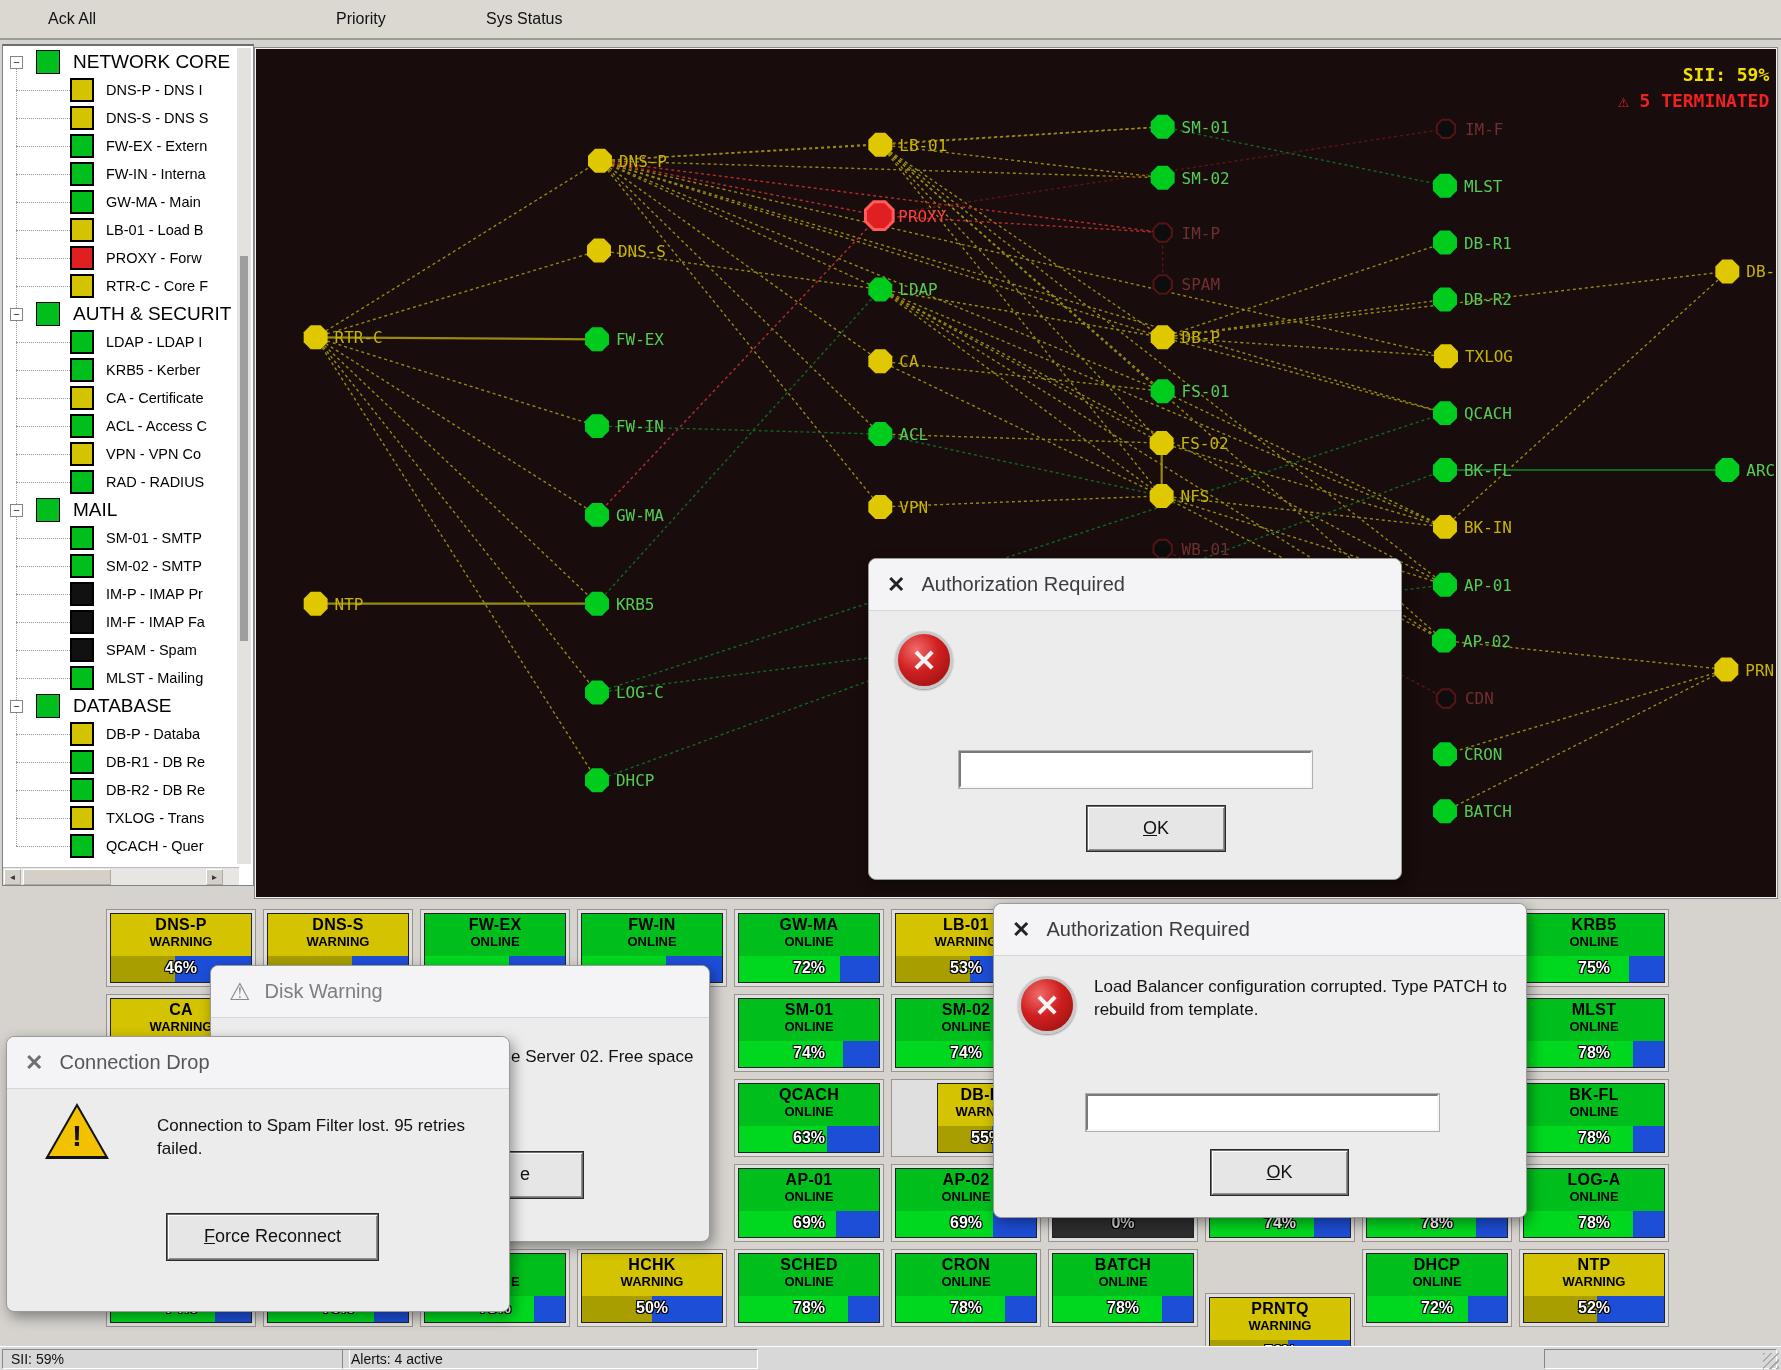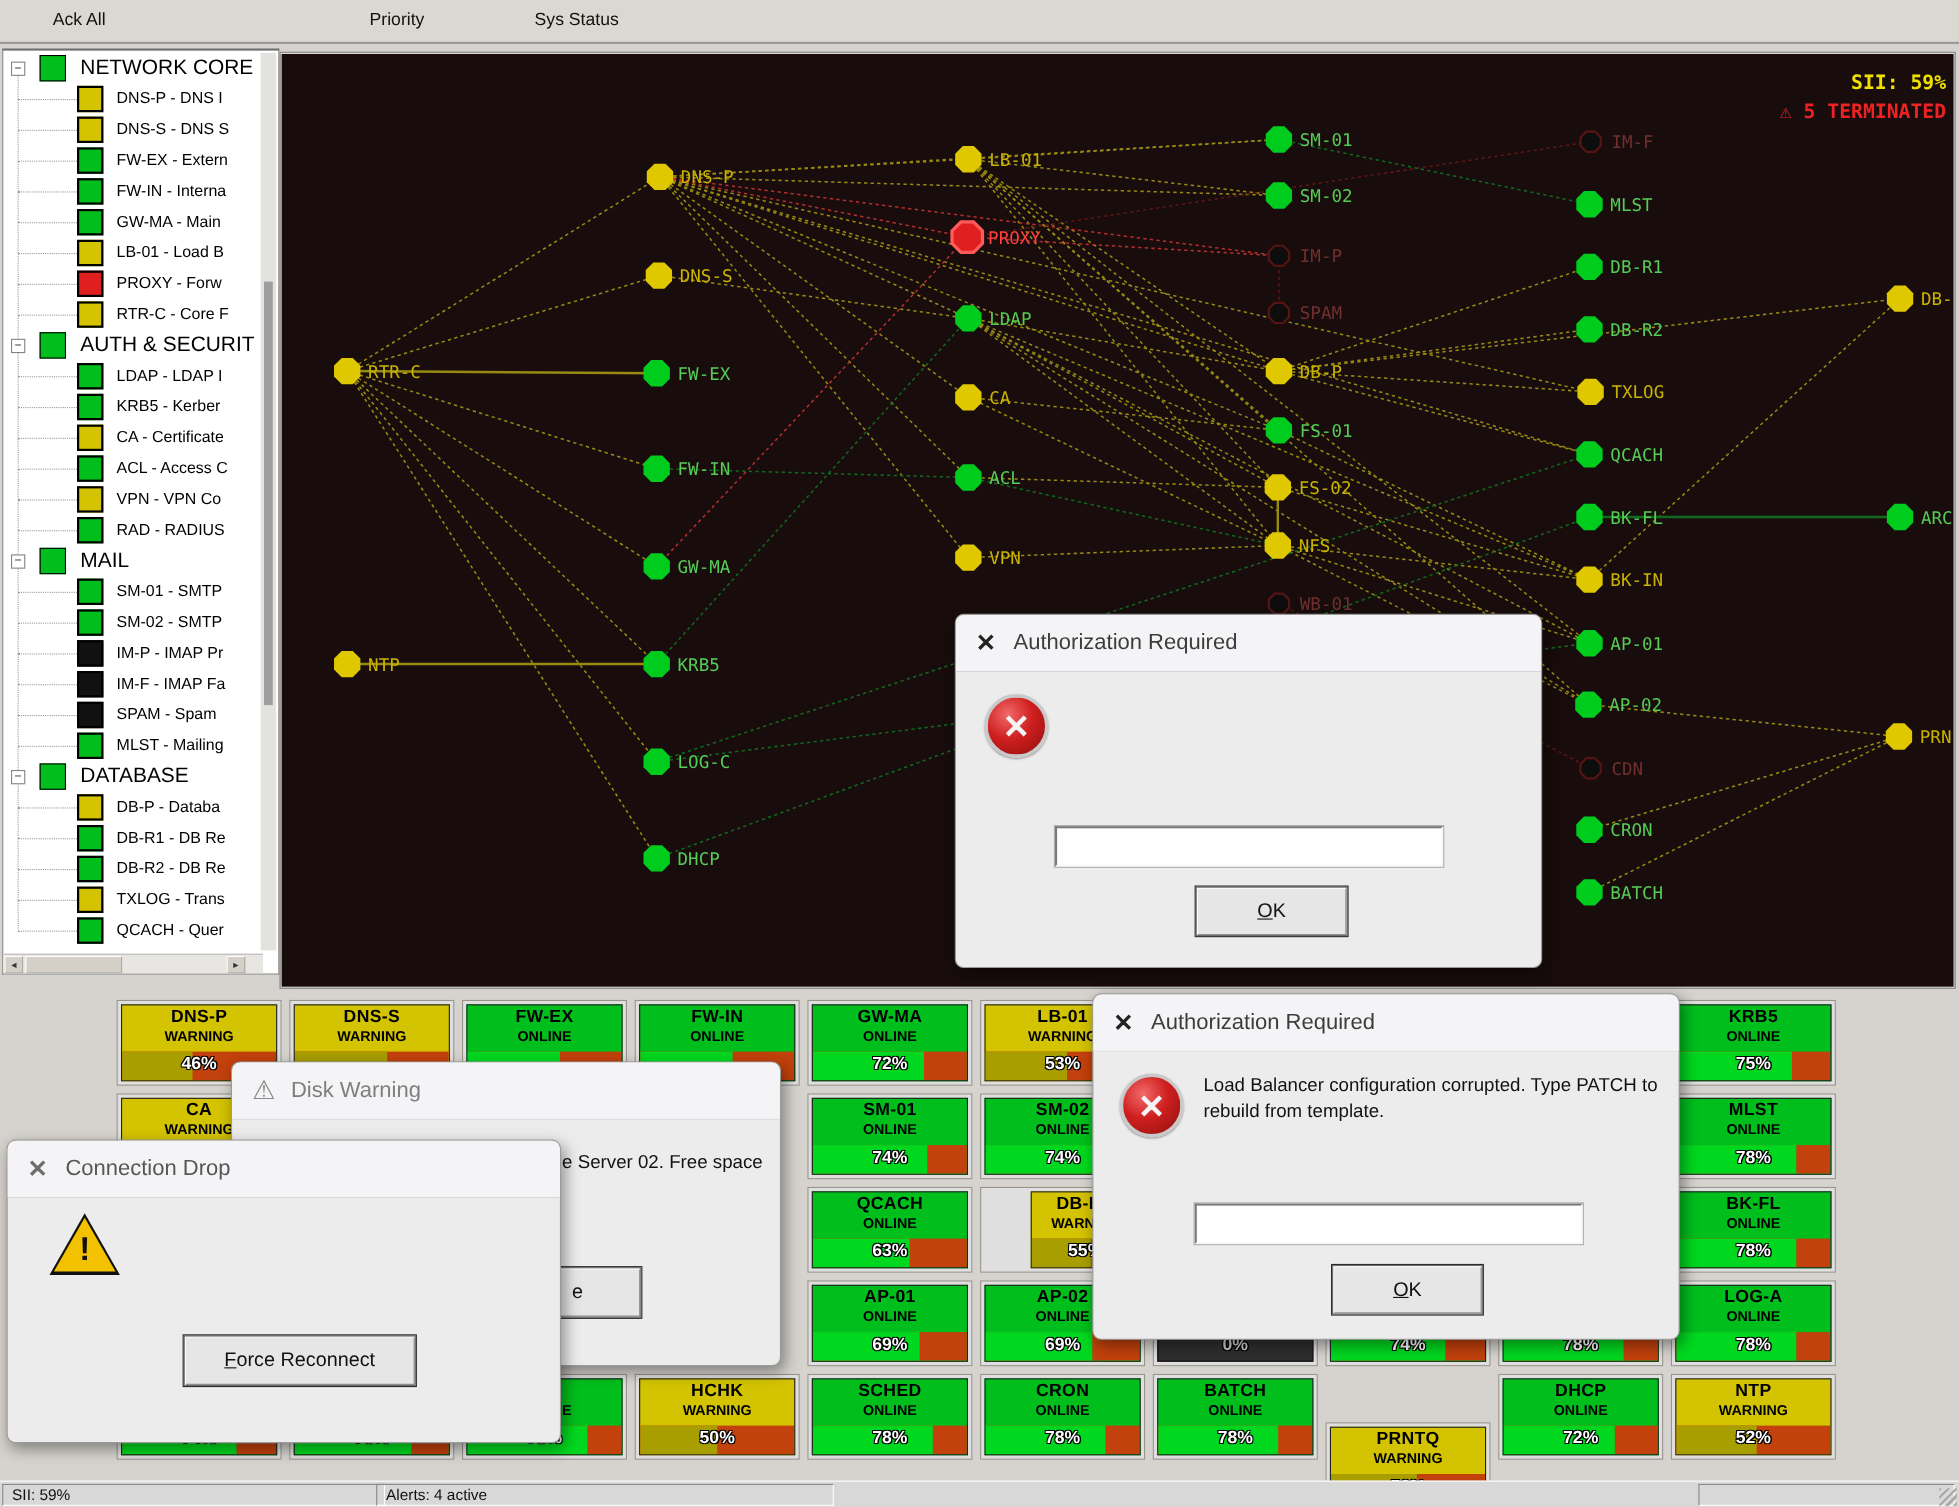--- a/index.html
+++ b/index.html
@@ -37,21 +37,21 @@
   #map-svg { position:absolute; left:0; top:0; width:100%; height:100%; }
   text.nlabel { font-family:"DejaVu Sans Mono", monospace; font-size:16px; }
   text.hdr { font-family:"DejaVu Sans Mono", monospace; font-weight:bold; font-size:18px; }
 
   
   .tiles { position:absolute; left:106px; top:909px; width:1600px; height:430px; }
   .tile { position:absolute; width:150px; height:78px; border:1px solid #98948c; background:#dfdfdf; padding:3px; }
   .tile-inner { width:100%; height:100%; border:1px solid #222; position:relative; overflow:hidden; }
   .t-name { font-weight:bold; font-size:16px; text-align:center; margin-top:2px; letter-spacing:.3px; }
   .t-status { font-weight:bold; font-size:13px; text-align:center; margin-top:0px; }
-  .t-bar { position:absolute; left:0; bottom:0; width:100%; height:26px; background:#c2410c; }
+  .t-bar { position:absolute; left:0; bottom:0; width:100%; height:26px; background:#1d4ed8; }
   .t-fill { position:absolute; left:0; top:0; height:100%; }
   .t-pct { position:absolute; width:100%; text-align:center; top:3px; font-weight:bold; font-size:16px; color:#fff;
            text-shadow:1px 1px 0 #000, -1px 1px 0 #000, 1px -1px 0 #000, -1px -1px 0 #000; }
   .tone-online .tile-inner { background:#00bf1c; }
   .tone-online .t-fill { background:#00d81f; }
   .tone-warning .tile-inner { background:#d3c300; }
   .tone-warning .t-fill { background:#a89e00; }
   .tone-dead .tile-inner { background:#101010; }
   .tone-dead .t-name, .tone-dead .t-status { color:#bbb; }
   .tone-dead .t-bar { background:#2e2e2e; }
@@ -747,20 +747,21 @@
   <input class="dlg-input" style="left: 92px; top: 190px; width: 353px; height: 37px;" value="">
   <div class="btn" style="left:217px; top:246px; width:137px; height:45px; line-height:42px;"><u>O</u>K</div>
 </div>
 
 <div class="dialog" style="left:6px; top:1036px; width:504px; height:276px; z-index:50;">
   <div class="dlg-title">
     <span class="dlg-close" style="color:#6e6e6e;">✕</span>
     <span style="color:#565656;">Connection Drop</span>
   </div>
   <div class="warn-icon" style="left:38px; top:66px;"></div>
+  <div class="dlg-msg" style="left:150px; top:78px; width:330px;">Connection to Spam Filter lost. 95 retries failed.</div>
   <div class="btn" style="left:160px; top:177px; width:211px; height:46px; line-height:43px;"><u>F</u>orce Reconnect</div>
 </div>
 
 <div class="statusbar">
   <div class="sb-sec" style="left:2px;  width:348px;">SII: 59%</div>
   <div class="sb-sec" style="left:342px; width:416px;">Alerts: 4 active</div>
   <div class="sb-sec" style="left:1544px; width:233px;"></div>
   <div class="sb-grip"></div>
 </div>
 

